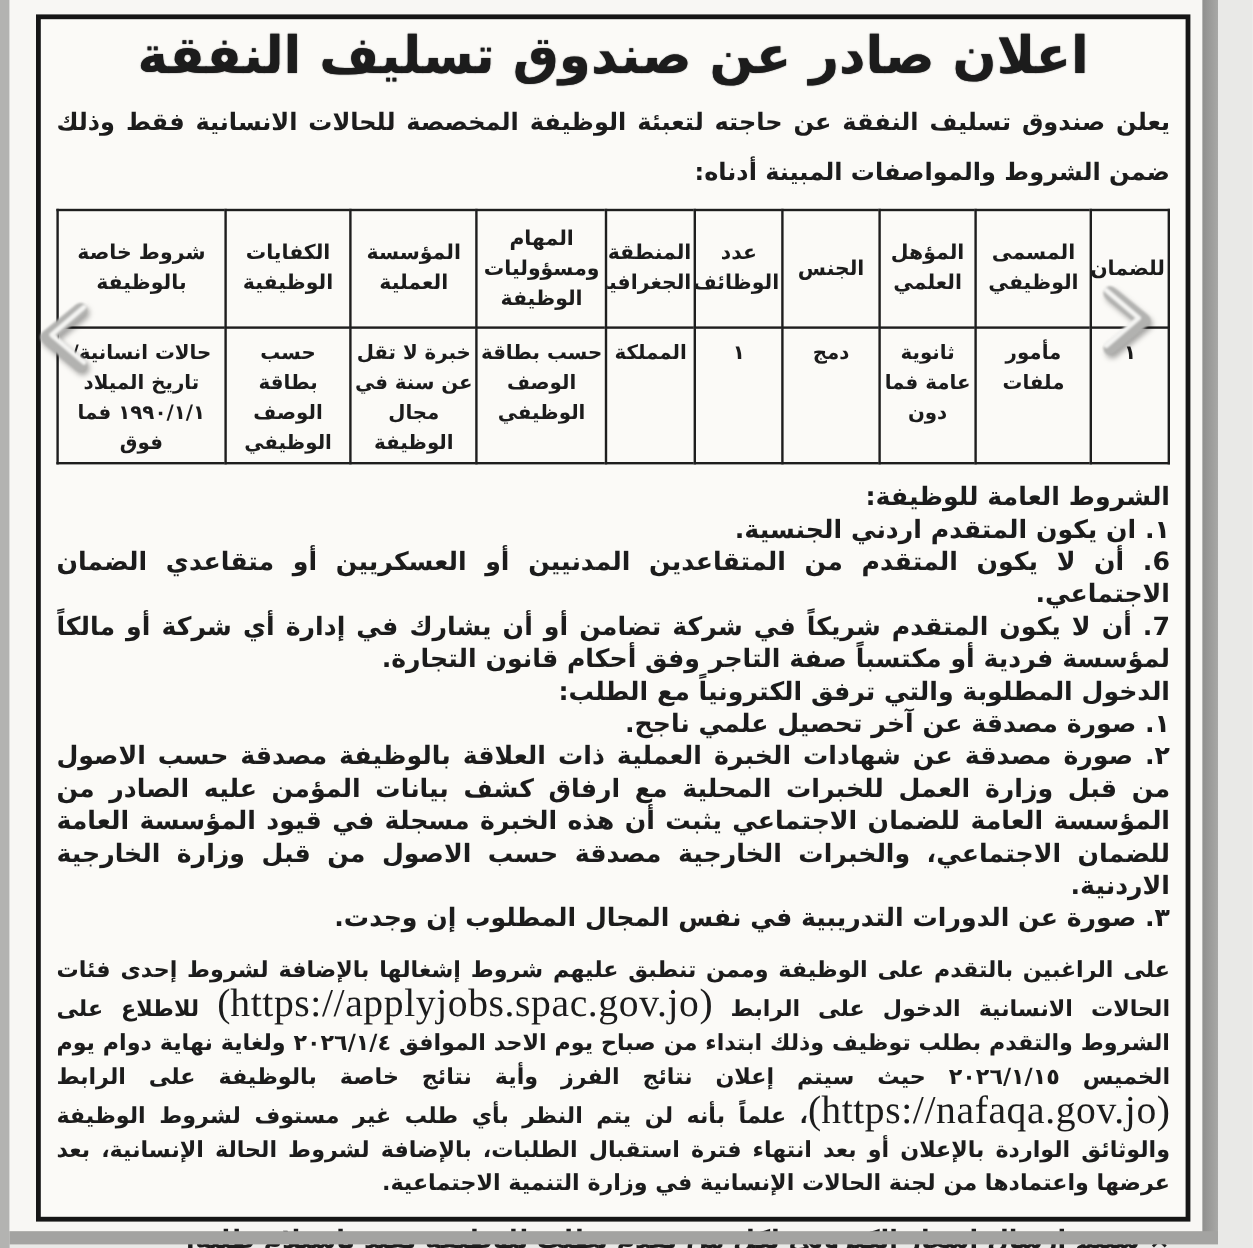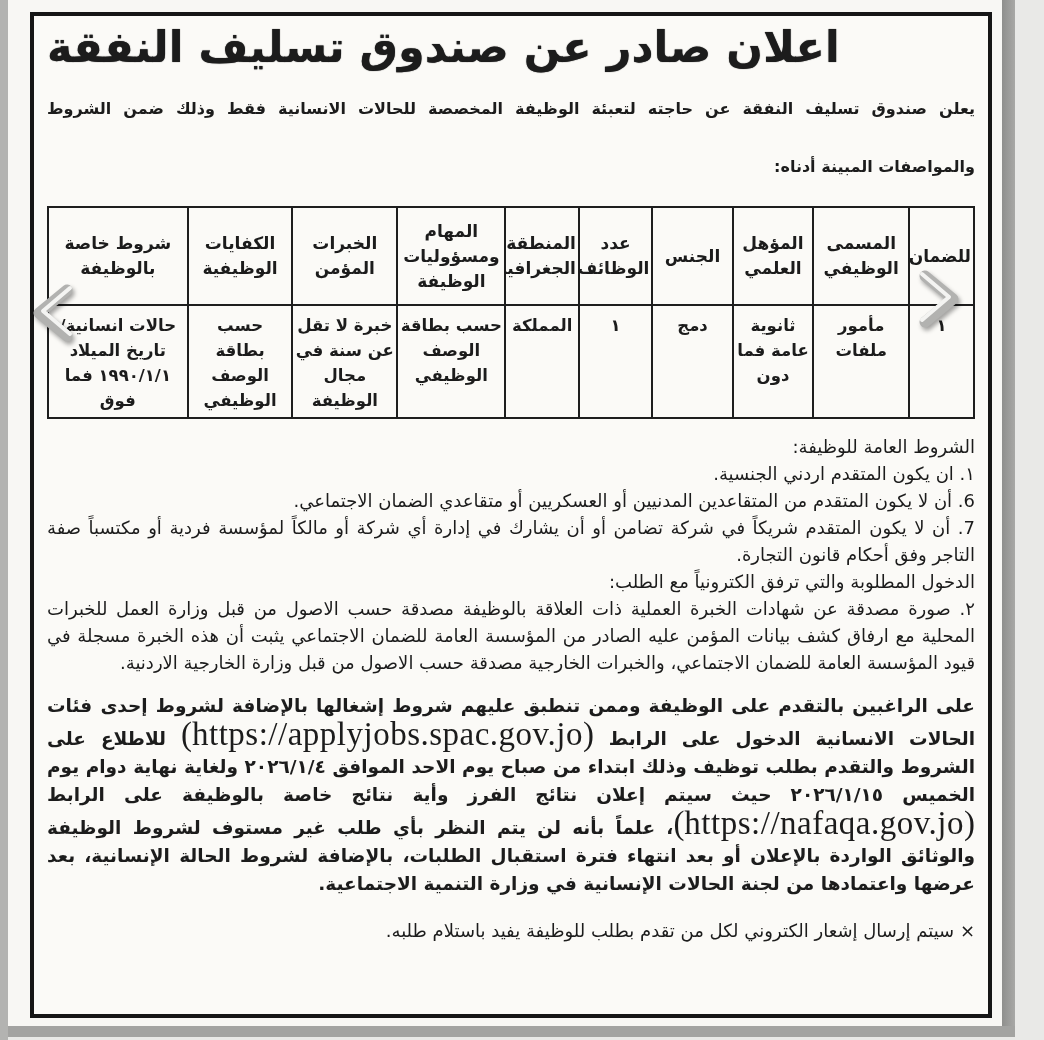--- a/index.html
+++ b/index.html
@@ -14,42 +14,42 @@
   .right-dark-strip{position:absolute;left:1002px;top:0;width:13px;height:1036px;
     background:linear-gradient(90deg,#8f8f8d,#a8a8a6);}
   .bottom-strip{position:absolute;left:8px;top:1026px;width:1007px;height:11px;background:#a3a3a1;}
   .page{position:absolute;left:8px;top:0;width:994px;height:1026px;background:#f8f7f4;}
   .frame{
     position:absolute;left:22px;top:12px;width:962px;height:1006px;
     box-sizing:border-box;border:4px solid #161616;background:#fbfaf7;
     padding:0 13px;direction:rtl;
   }
   .title{
-    font-size:43px;font-weight:bold;text-align:left;
+    font-size:43px;font-weight:bold;text-align:center;
     margin:4px 0 0;line-height:54px;letter-spacing:-1px;
     text-shadow:0 0 1px #333;
   }
   .intro{
-    font-size:16px;font-weight:bold;line-height:58px;
+    font-size:20px;font-weight:bold;line-height:42px;
     text-align:justify;margin:6px 0 0;
   }
   .table-wrap{position:relative;margin-top:10px;}
   table{width:100%;border-collapse:collapse;table-layout:fixed;}
   th,td{
     border:2.5px solid #1e1e1e;font-weight:bold;text-align:center;
     padding:4px 2px;overflow:hidden;
   }
   th{height:88px;font-size:17px;line-height:25px;vertical-align:middle;background:#fbfaf7;}
   td{height:80px;font-size:16.5px;line-height:25px;vertical-align:top;padding-top:7px;}
   .c0{width:6.8%}.c1{width:10.4%}.c2{width:8.6%}.c3{width:8.6%}.c4{width:7.8%}
   .c5{width:7.8%}.c6{width:11.8%}.c7{width:11.4%}.c8{width:11.4%}.c9{width:15.4%}
   .chev{position:absolute;filter:blur(.7px) drop-shadow(2px 3px 2px rgba(0,0,0,.35));}
   .chev-right{right:10px;top:62px;}
   .chev-left{left:-20px;top:76px;}
-  .sec{font-size:18px;font-weight:normal;line-height:27px;}
+  .sec{font-size:21px;font-weight:bold;line-height:27px;}
   .sec-head{margin-top:14px;}
   .sec-line{text-align:justify;}
   .apply{margin-top:16px;text-align:justify;font-size:18.5px;font-weight:bold;line-height:28px;}
   .url{
     font-family:"Liberation Serif", serif;font-size:33px;font-weight:normal;
     letter-spacing:.5px;unicode-bidi:embed;
   }
   .note{padding-right:24px;text-indent:-24px;text-align:justify;}
 </style>
 </head>
@@ -68,21 +68,21 @@
         <table>
           <thead>
             <tr>
               <th class="c0">للضمان</th>
               <th class="c1">المسمى الوظيفي</th>
               <th class="c2">المؤهل العلمي</th>
               <th class="c3">الجنس</th>
               <th class="c4">عدد الوظائف</th>
               <th class="c5">المنطقة الجغرافية</th>
               <th class="c6">المهام ومسؤوليات الوظيفة</th>
-              <th class="c7">الخبرات المؤمن</th>
+              <th class="c7">المؤسسة العملية</th>
               <th class="c8">الكفايات الوظيفية</th>
               <th class="c9">شروط خاصة بالوظيفة</th>
             </tr>
           </thead>
           <tbody>
             <tr>
               <td>١</td>
               <td>مأمور ملفات</td>
               <td>ثانوية عامة فما دون</td>
               <td>دمج</td>
@@ -109,21 +109,23 @@
 
       <div class="sec">
         <div class="sec-head">الشروط العامة للوظيفة:</div>
         <div class="sec-line">١. ان يكون المتقدم اردني الجنسية.</div>
         <div class="sec-line">6. أن لا يكون المتقدم من المتقاعدين المدنيين أو العسكريين أو متقاعدي الضمان الاجتماعي.</div>
         <div class="sec-line">7. أن لا يكون المتقدم شريكاً في شركة تضامن أو أن يشارك في إدارة أي شركة أو مالكاً لمؤسسة فردية أو مكتسباً صفة التاجر وفق أحكام قانون التجارة.</div>
       </div>
 
       <div class="sec">
         <div>الدخول المطلوبة والتي ترفق الكترونياً مع الطلب:</div>
+        <div class="sec-line">١. صورة مصدقة عن آخر تحصيل علمي ناجح.</div>
         <div class="sec-line">٢. صورة مصدقة عن شهادات الخبرة العملية ذات العلاقة بالوظيفة مصدقة حسب الاصول من قبل وزارة العمل للخبرات المحلية مع ارفاق كشف بيانات المؤمن عليه الصادر من المؤسسة العامة للضمان الاجتماعي يثبت أن هذه الخبرة مسجلة في قيود المؤسسة العامة للضمان الاجتماعي، والخبرات الخارجية مصدقة حسب الاصول من قبل وزارة الخارجية الاردنية.</div>
+        <div class="sec-line">٣. صورة عن الدورات التدريبية في نفس المجال المطلوب إن وجدت.</div>
       </div>
 
       <p class="apply"><span>على الراغبين بالتقدم على الوظيفة وممن تنطبق عليهم شروط إشغالها بالإضافة لشروط إحدى فئات الحالات الانسانية الدخول على الرابط </span><span class="url" dir="ltr">(https://applyjobs.spac.gov.jo)</span><span> للاطلاع على الشروط والتقدم بطلب توظيف وذلك ابتداء من صباح يوم الاحد الموافق ٢٠٢٦/١/٤ ولغاية نهاية دوام يوم الخميس ٢٠٢٦/١/١٥ حيث سيتم إعلان نتائج الفرز وأية نتائج خاصة بالوظيفة على الرابط </span><span class="url" dir="ltr">(https://nafaqa.gov.jo)</span><span>، علماً بأنه لن يتم النظر بأي طلب غير مستوف لشروط الوظيفة والوثائق الواردة بالإعلان أو بعد انتهاء فترة استقبال الطلبات، بالإضافة لشروط الحالة الإنسانية، بعد عرضها واعتمادها من لجنة الحالات الإنسانية في وزارة التنمية الاجتماعية.</span></p>
 
       <div class="sec">
         <div class="sec-line note">× سيتم إرسال إشعار الكتروني لكل من تقدم بطلب للوظيفة يفيد باستلام طلبه.</div>
 
       </div>
 
     </div>

